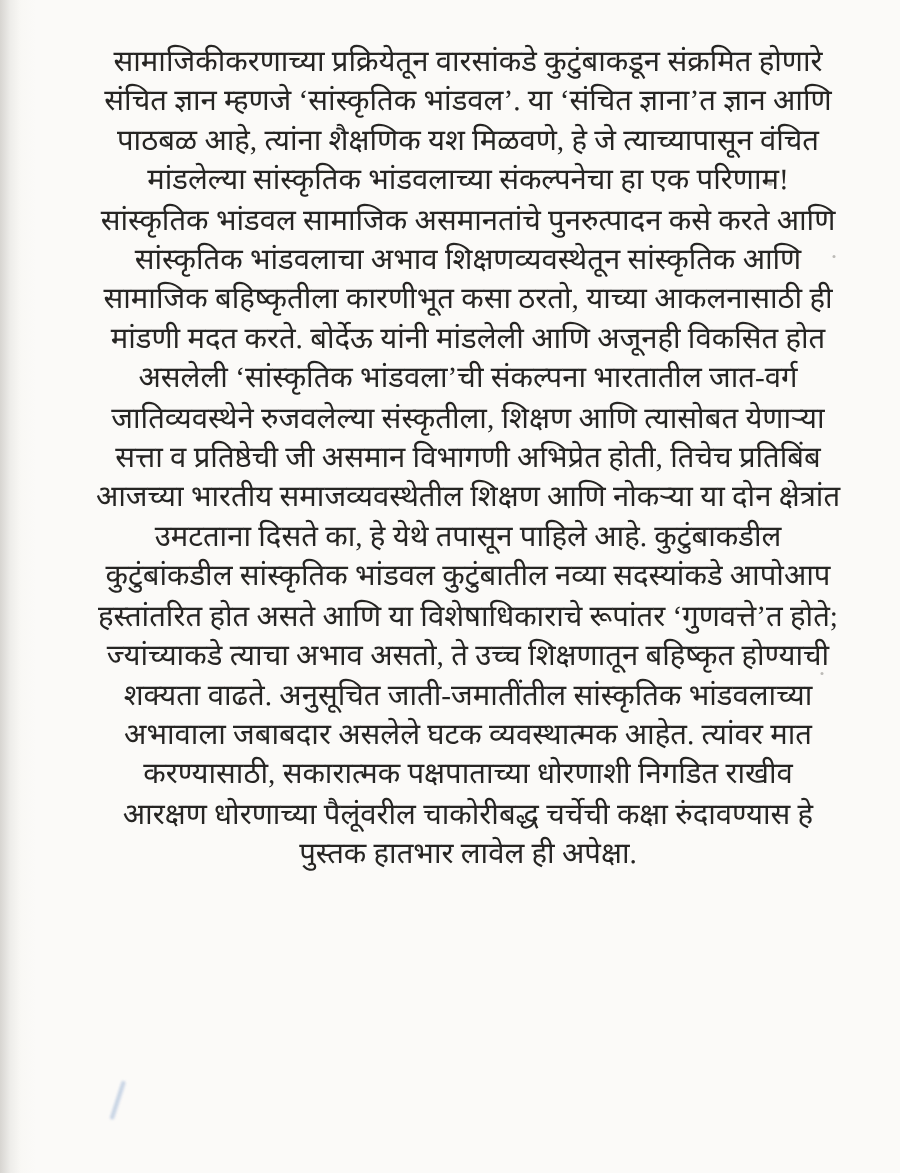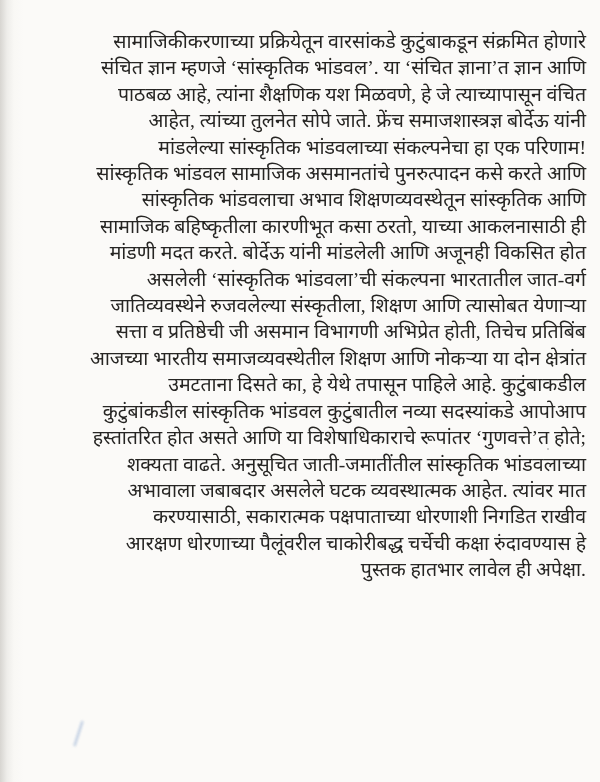--- a/index.html
+++ b/index.html
@@ -20,21 +20,21 @@
     left: 38px;
     top: 29px;
     width: 548px;
   }
   .line {
     font-family: "Liberation Serif", "DejaVu Serif", serif;
     font-size: 19.5px;
     line-height: 26.4px;
     color: #262523;
     white-space: nowrap;
-    text-align: right;
+    text-align: center;
   }
   
   .pen-mark {
     position: absolute;
     left: 77px;
     top: 720px;
     width: 3px;
     height: 27px;
     background: rgba(112, 146, 196, 0.35);
     transform: rotate(18deg);
@@ -54,33 +54,33 @@
   .speckle.s3 { left: 555px; top: 170px; width: 2px; height: 2px; }
 </style>
 </head>
 <body>
 
 <div class="page">
   <div class="text-block">
     <div class="line">सामाजिकीकरणाच्या प्रक्रियेतून वारसांकडे कुटुंबाकडून संक्रमित होणारे</div>
     <div class="line">संचित ज्ञान म्हणजे ‘सांस्कृतिक भांडवल’. या ‘संचित ज्ञाना’त ज्ञान आणि</div>
     <div class="line">पाठबळ आहे, त्यांना शैक्षणिक यश मिळवणे, हे जे त्याच्यापासून वंचित</div>
-    <div class="line">आहेत, त्यांच्या तुलनेत सोपे जाते. फ्रेंच समाजशास्त्रज्ञ बोर्देऊ यांनी</div>
     <div class="line">मांडलेल्या सांस्कृतिक भांडवलाच्या संकल्पनेचा हा एक परिणाम!</div>
     <div class="line">सांस्कृतिक भांडवल सामाजिक असमानतांचे पुनरुत्पादन कसे करते आणि</div>
     <div class="line">सांस्कृतिक भांडवलाचा अभाव शिक्षणव्यवस्थेतून सांस्कृतिक आणि</div>
     <div class="line">सामाजिक बहिष्कृतीला कारणीभूत कसा ठरतो, याच्या आकलनासाठी ही</div>
     <div class="line">मांडणी मदत करते. बोर्देऊ यांनी मांडलेली आणि अजूनही विकसित होत</div>
     <div class="line">असलेली ‘सांस्कृतिक भांडवला’ची संकल्पना भारतातील जात-वर्ग</div>
     <div class="line">जातिव्यवस्थेने रुजवलेल्या संस्कृतीला, शिक्षण आणि त्यासोबत येणाऱ्या</div>
     <div class="line">सत्ता व प्रतिष्ठेची जी असमान विभागणी अभिप्रेत होती, तिचेच प्रतिबिंब</div>
     <div class="line">आजच्या भारतीय समाजव्यवस्थेतील शिक्षण आणि नोकऱ्या या दोन क्षेत्रांत</div>
     <div class="line">उमटताना दिसते का, हे येथे तपासून पाहिले आहे. कुटुंबाकडील</div>
     <div class="line">कुटुंबांकडील सांस्कृतिक भांडवल कुटुंबातील नव्या सदस्यांकडे आपोआप</div>
     <div class="line">हस्तांतरित होत असते आणि या विशेषाधिकाराचे रूपांतर ‘गुणवत्ते’त होते;</div>
+    <div class="line">ज्यांच्याकडे त्याचा अभाव असतो, ते उच्च शिक्षणातून बहिष्कृत होण्याची</div>
     <div class="line">शक्यता वाढते. अनुसूचित जाती-जमातींतील सांस्कृतिक भांडवलाच्या</div>
     <div class="line">अभावाला जबाबदार असलेले घटक व्यवस्थात्मक आहेत. त्यांवर मात</div>
     <div class="line">करण्यासाठी, सकारात्मक पक्षपाताच्या धोरणाशी निगडित राखीव</div>
     <div class="line">आरक्षण धोरणाच्या पैलूंवरील चाकोरीबद्ध चर्चेची कक्षा रुंदावण्यास हे</div>
     <div class="line">पुस्तक हातभार लावेल ही अपेक्षा.</div>
   </div>
   <div class="pen-mark"></div>
   <div class="speckle s1"></div>
   <div class="speckle s2"></div>
   <div class="speckle s3"></div>

